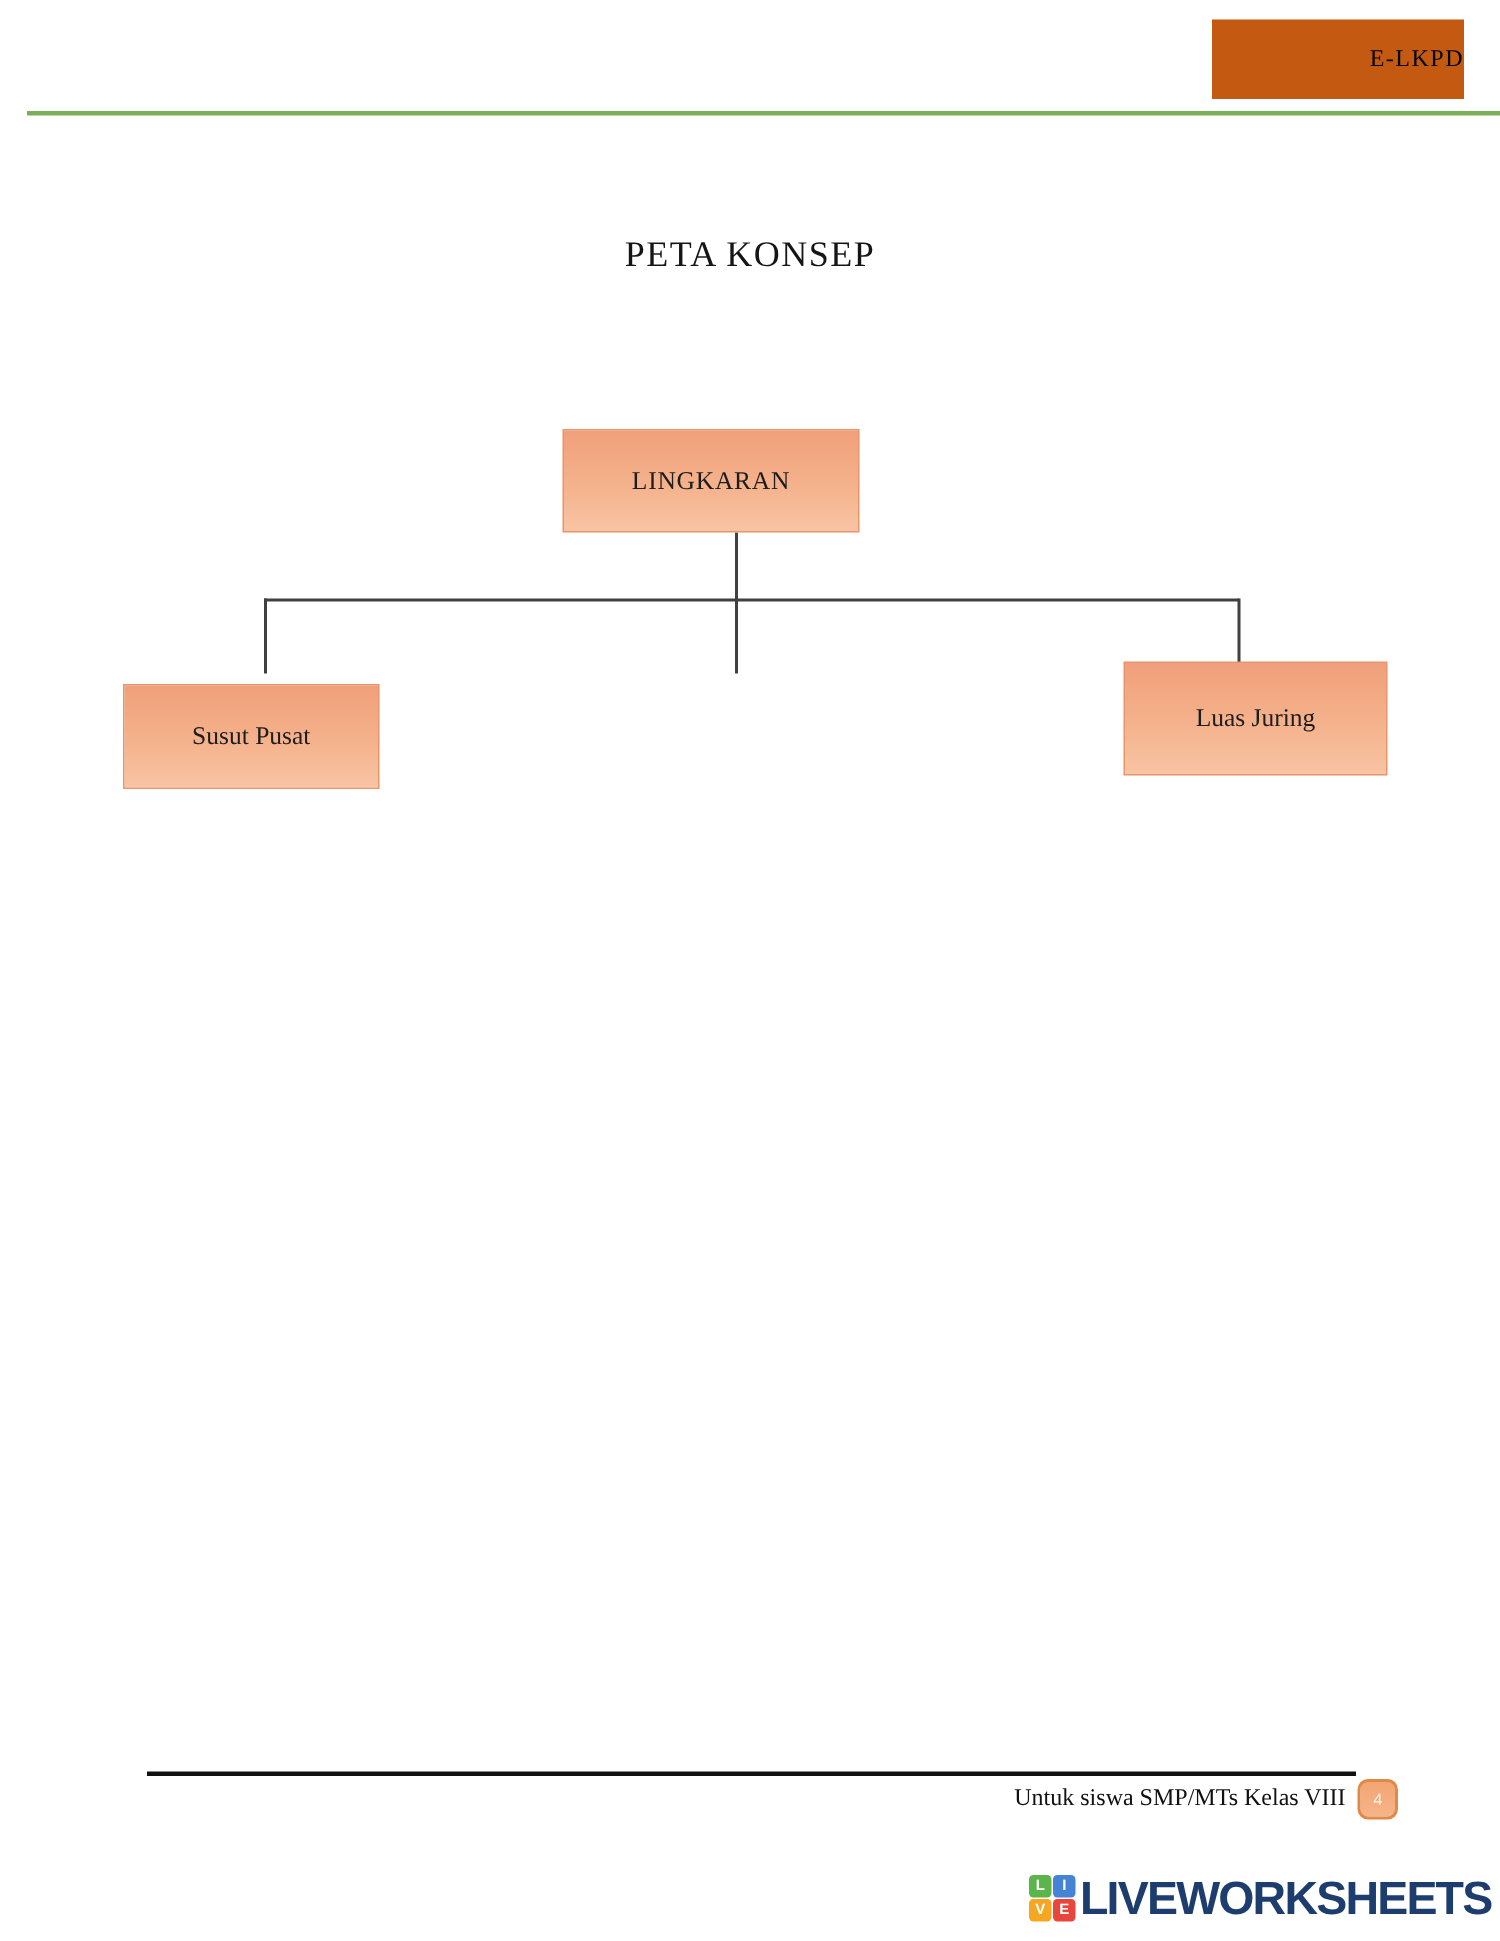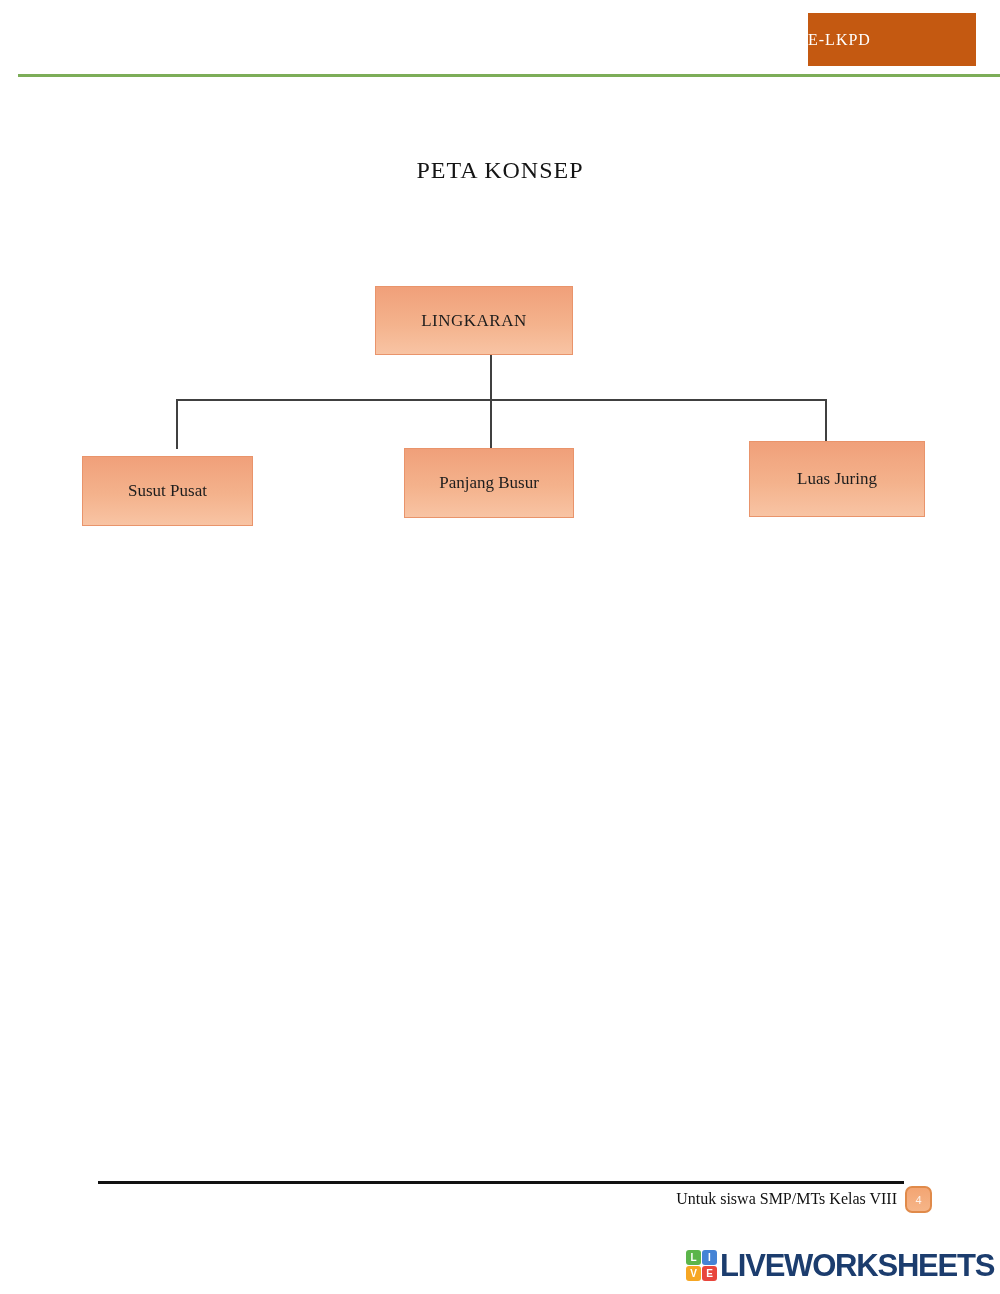--- a/index.html
+++ b/index.html
@@ -5,22 +5,22 @@
   html,body { margin:0; padding:0; background:#ffffff; }
   .page {
     position:relative; width:1000px; height:1294px;
     background:#ffffff; overflow:hidden;
     font-family:"Liberation Serif", serif; color:#1f1f1f;
   }
 
   
   .elkpd-badge {
     position:absolute; left:808px; top:13px; width:168px; height:53px;
-    background:#C45911; display:flex; align-items:center; justify-content:flex-start;
-    color:#ffffff; font-size:16px; letter-spacing:1px;
+    background:#C45911; display:flex; align-items:center; justify-content:flex-end;
+    color:#000000; font-size:16px; letter-spacing:1px;
   }
   .green-rule {
     position:absolute; left:18px; top:74px; width:982px; height:3px;
     background:#7CAD58;
   }
 
   
   .page-title {
     position:absolute; top:157px; left:0; width:1000px;
     text-align:center; font-size:24px; letter-spacing:1px; color:#151515;
@@ -103,23 +103,20 @@
   <div class="cline v-left"></div>
   <div class="cline v-mid"></div>
   <div class="cline v-right"></div>
 
   <div class="node node-root">
     <span>LINGKARAN</span>
   </div>
   <div class="node node-child-1">
     <span>Susut Pusat</span>
   </div>
-  <div class="node node-child-2">
-    <span>Panjang Busur</span>
-  </div>
   <div class="node node-child-3">
     <span>Luas Juring</span>
   </div>
 
   <div class="footer-rule"></div>
   <div class="footer-row">
     <span class="footer-text">Untuk siswa SMP/MTs Kelas VIII</span>
     <span class="page-badge">
       <span>4</span>
     </span>

